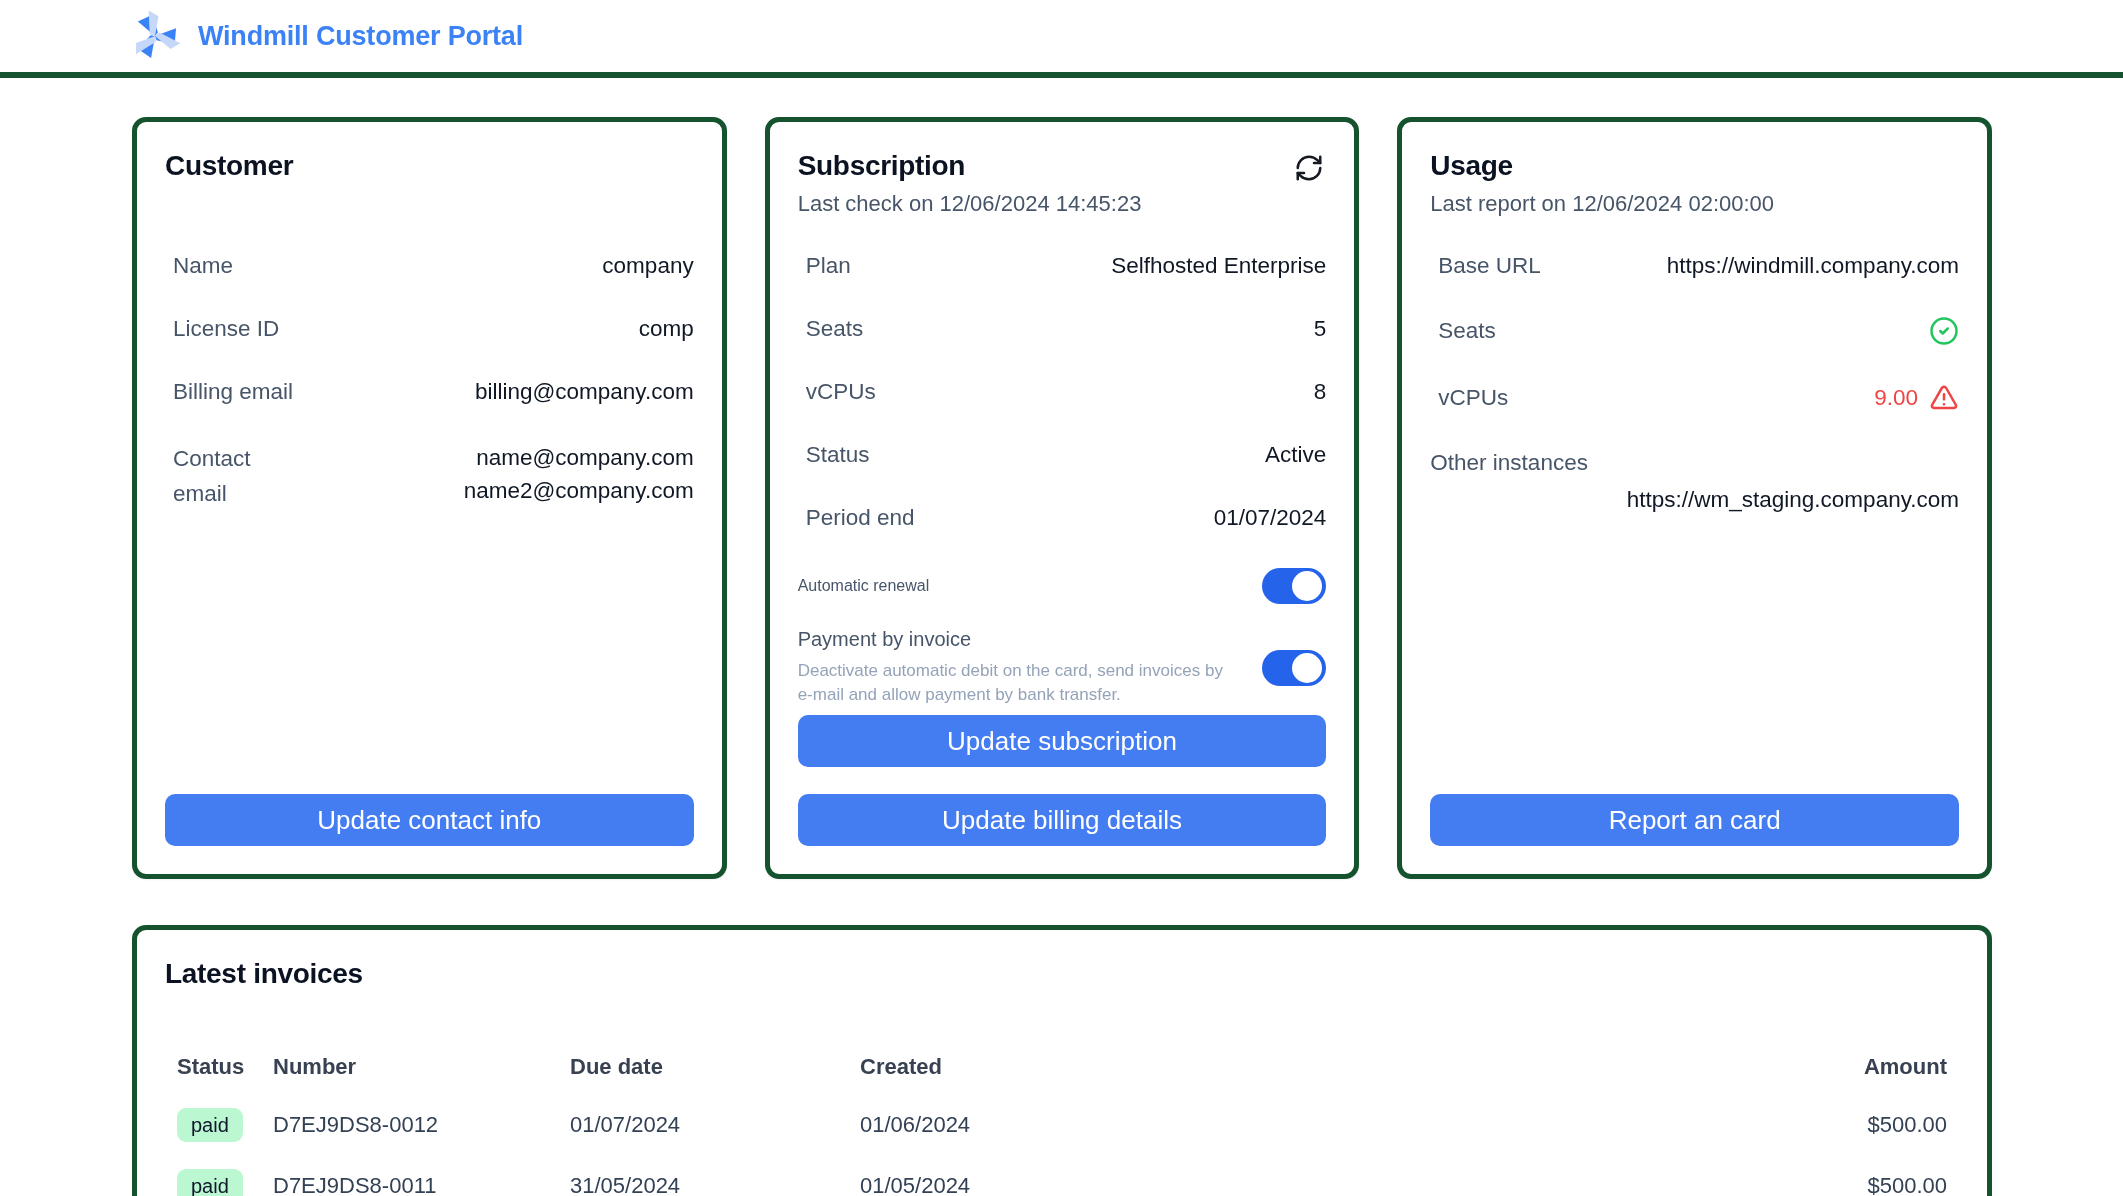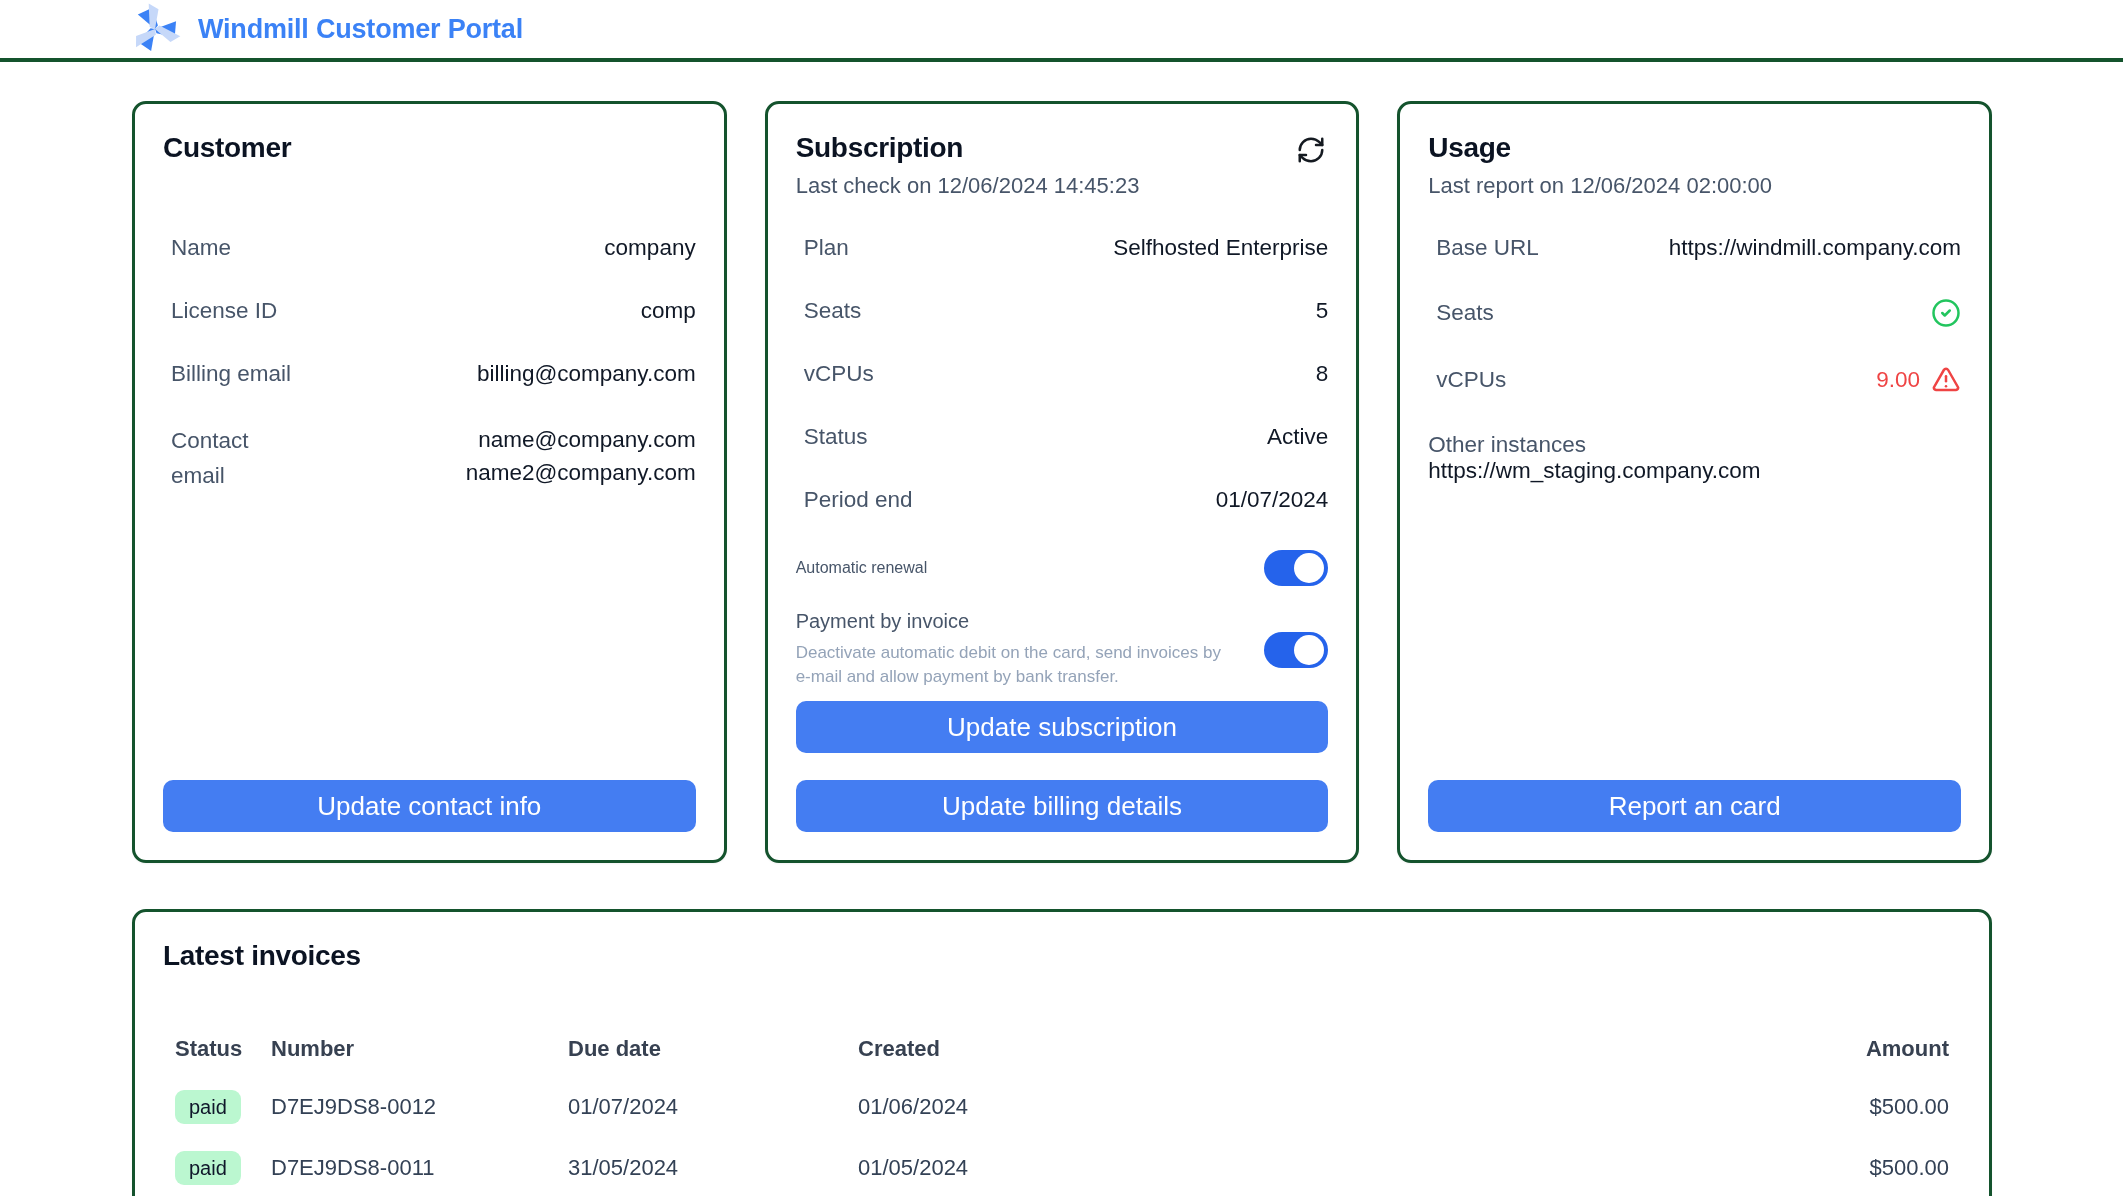--- a/index.html
+++ b/index.html
@@ -12,43 +12,43 @@
     --label:#475569;
     --value:#101826;
   }
   *{box-sizing:border-box;}
   html,body{margin:0;padding:0;}
   body{
     width:2123px;height:1196px;overflow:hidden;background:#ffffff;
     font-family:"Liberation Sans", sans-serif;color:#101826;
   }
   
-  .header{height:62px;border-bottom:4px solid #14532d;display:flex;align-items:center;gap:15px;padding-left:127px;}
+  .header{height:78px;border-bottom:6px solid #14532d;display:flex;align-items:center;gap:15px;padding-left:127px;}
   .logo{width:56px;height:56px;flex:none;}
   .app-title{font-size:27px;font-weight:700;color:var(--brand);letter-spacing:-0.2px;}
   
   .content{width:1860px;margin-left:132px;margin-top:39px;}
   .grid3{display:grid;grid-template-columns:repeat(3,1fr);gap:38px;}
-  .card{background:#fff;border:3px solid #14532d;border-radius:14px;box-shadow:0 1px 2px rgba(16,24,40,.05);padding:28px;}
+  .card{background:#fff;border:5px solid #14532d;border-radius:14px;box-shadow:0 1px 2px rgba(16,24,40,.05);padding:28px;}
   .card.top{height:762px;display:flex;flex-direction:column;}
   .card-head{height:103px;position:relative;flex:none;}
   .card-title{margin:0;font-size:28px;font-weight:700;color:#0b1322;letter-spacing:-0.3px;}
   .card-sub{margin-top:9px;font-size:22px;color:var(--label);}
   .refresh-btn{position:absolute;top:2px;right:0;width:32px;height:32px;padding:0;background:none;border:none;color:#151a21;cursor:pointer;}
   .refresh-btn svg{width:30px;height:30px;display:block;}
   
   .frow{display:flex;justify-content:space-between;align-items:center;min-height:24px;margin-bottom:37px;font-size:22.5px;margin-left:8px;}
   .flabel{color:var(--label);}
   .fvalue{color:var(--value);text-align:right;}
   .frow.start{align-items:flex-start;}
   .flabel.narrow{max-width:100px;line-height:1.55;}
   .fvalue.stack span{display:block;line-height:1.45;}
   .stacked-field{margin-bottom:37px;font-size:22.5px;}
   .stacked-field .flabel{display:block;}
-  .stacked-field .fvalue{display:block;text-align:left;}
+  .stacked-field .fvalue{display:block;text-align:right;margin-top:11px;}
   .status-icon{width:30px;height:30px;flex:none;}
   .status-icon svg{width:30px;height:30px;display:block;}
   .icon-green{color:var(--green);}
   .icon-red{color:var(--red);}
   .red-value{color:var(--red);}
   .val-with-icon{display:flex;align-items:center;gap:11px;}
   
   .trow{display:flex;justify-content:space-between;align-items:center;margin-bottom:24px;}
   .toggle{width:64px;height:36px;border-radius:999px;background:#cbd5e1;position:relative;flex:none;border:none;cursor:pointer;padding:0;}
   .toggle.on{background:var(--toggle);}

